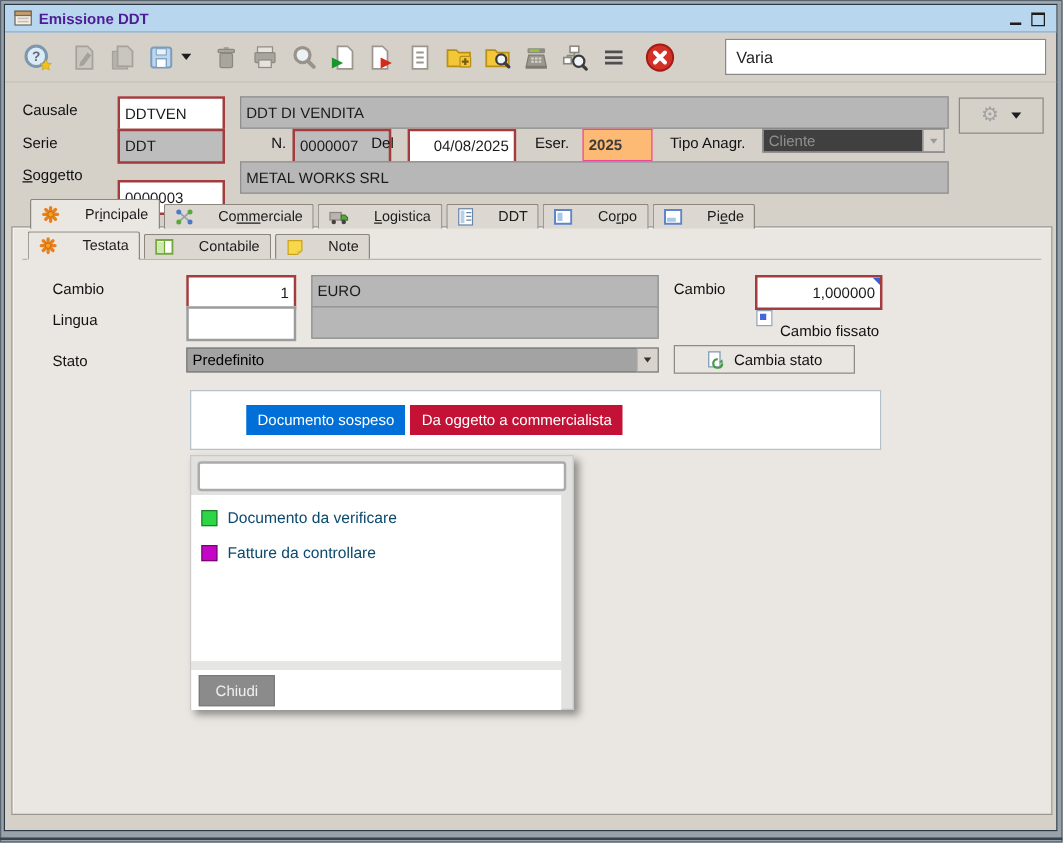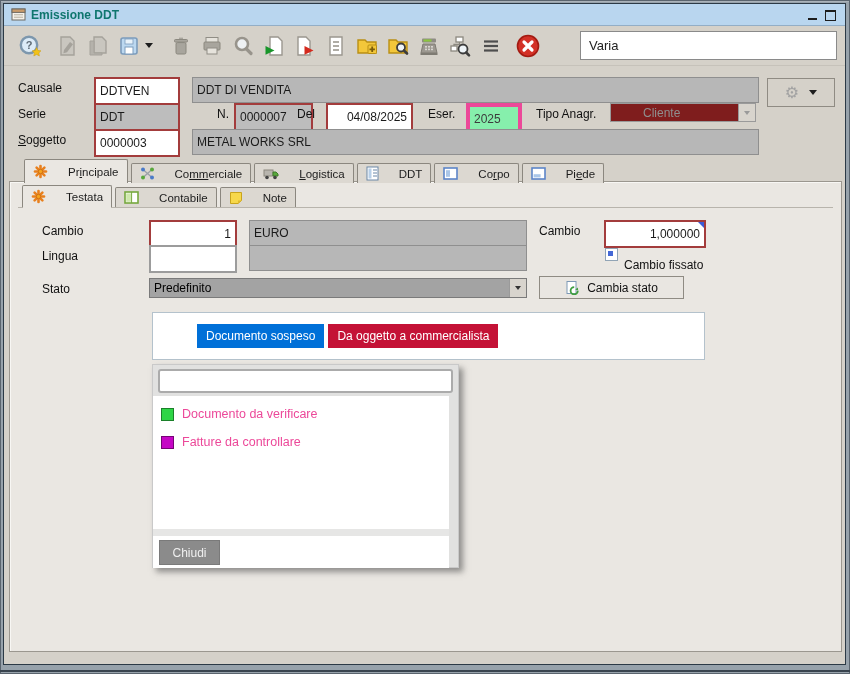--- a/index.html
+++ b/index.html
@@ -6,21 +6,21 @@
     font-family:"Liberation Sans",sans-serif;background:#6e7a85;}
   *{box-sizing:border-box;}
   .frame{position:relative;width:850px;height:674px;background:#97a2ab;
     box-shadow:inset 0 0 0 1px #5a646e, inset 0 2px 0 #aab2b9;}
   .frame::after{content:"";position:absolute;left:0;right:0;bottom:2px;height:2px;background:#39444f;}
   .win{position:absolute;left:3px;top:3px;right:4px;bottom:9px;background:#d5d1c9;
     border:1px solid #2c3a46;}
   
   .titlebar{height:22px;background:#b9d6ef;border-bottom:1px solid #93aec6;
     display:flex;align-items:center;padding:0 7px;}
-  .title{font-weight:bold;font-size:12px;color:#0f766e;margin-left:5px;}
+  .title{font-weight:bold;font-size:12px;color:#4c1d95;margin-left:5px;}
   .wbtns{margin-left:auto;display:flex;align-items:flex-end;gap:7px;padding-right:2px;}
   .minbtn{width:10px;height:12px;position:relative;cursor:pointer;}
   .minbtn::after{content:"";position:absolute;left:0;bottom:1px;width:9px;height:2px;background:#1d1d1d;}
   .maxbtn{width:11px;height:11px;border:1px solid #1d1d1d;border-top-width:2px;cursor:pointer;background:#b9d6ef;}
   
   .toolbar{height:40px;display:flex;align-items:center;padding-left:10px;position:relative;
     border-bottom:1px solid #c6c2ba;}
   .tbtn{width:31px;height:32px;display:flex;align-items:center;justify-content:center;
     background:none;border:none;padding:0;cursor:pointer;flex:0 0 auto;}
   .tbtn svg{display:block;}
@@ -31,32 +31,32 @@
   .varia{position:absolute;right:8px;top:5px;width:257px;height:29px;background:#fff;
     border:1px solid #8a8a8a;font-size:13px;color:#222;display:flex;align-items:center;padding-left:8px;}
   
   .header{position:relative;height:90px;}
   .lbl{position:absolute;font-size:12px;color:#111;white-space:nowrap;}
   .fld{position:absolute;height:19px;font-size:12px;color:#1a1a1a;display:flex;align-items:center;
     padding:12px 4px;white-space:nowrap;overflow:hidden;}
   .w-red{background:#fff;border:2px solid #a33c3c;}
   .g-red{background:#bdbdbd;border:2px solid #a33c3c;}
   .g-ro{background:#b7b7b7;border:1px solid #8f8f8f;}
-  .g-pl{background:#86efac;border:4px solid #ec4899;color:#3c3c3c;}
+  .g-pl{background:#fdba74;border:1px solid #ec4899;color:#3c3c3c;font-weight:bold;}
   .w-pl{background:#fff;border:2px solid #9c9c9c;}
   .r-al{justify-content:flex-end;}
   .u{text-decoration:underline;}
   .gearbtn{position:absolute;right:10px;top:12px;width:68px;height:29px;border:1px solid #8f8b83;
     background:#d5d1c9;display:flex;align-items:center;justify-content:center;gap:9px;cursor:pointer;}
   .gear-glyph{font-size:16px;color:#a2a2a2;line-height:1;}
   .combo{position:absolute;height:19px;display:flex;align-items:center;font-size:12px;}
   .combo .cval{flex:1;height:100%;display:flex;align-items:center;padding-left:4px;overflow:hidden;}
   .combo .carw{width:17px;height:100%;display:flex;align-items:center;justify-content:center;border-left:1px solid #9a9a9a;}
   .tri-dn{width:0;height:0;border-left:3.5px solid transparent;border-right:3.5px solid transparent;border-top:4.5px solid #333;}
-  .combo.dis{background:#7f1d1d;border:1px solid #9a9a9a;color:#8f8f8f;padding-left:28px;}
+  .combo.dis{background:#404040;border:1px solid #9a9a9a;color:#8f8f8f;}
   .combo.dis .carw{background:#d8d4cd;} .combo.dis .tri-dn{border-top-color:#9a9a9a;}
   
   .panel{position:absolute;left:5px;top:177px;width:833px;height:471px;background:#eae7e2;
     border:1px solid #9b978f;box-shadow:inset 1px 1px 0 #f8f7f4;}
   .tabrow1{position:absolute;top:-23px;left:14px;display:flex;align-items:flex-end;gap:3px;z-index:3;}
   .tab{height:20px;background:#dcd8d1;border:1px solid #8b877f;border-bottom:none;
     display:flex;align-items:center;gap:20px;padding:0 8px;font-size:11.5px;color:#1c1c1c;
     border-radius:2px 2px 0 0;cursor:pointer;white-space:nowrap;}
   .tab.active{height:24px;background:#eae7e2;position:relative;z-index:4;
     box-shadow:0 2px 0 0 #eae7e2;font-weight:normal;}
@@ -75,21 +75,21 @@
     padding:0 7px;gap:4px;}
   .badge{display:inline-flex;align-items:center;height:24px;padding:0 9px;color:#fff;font-size:12px;
     white-space:nowrap;cursor:pointer;}
   
   .popup{position:absolute;background:#e1e1e0;border:1px solid #c9c9c9;
     box-shadow:4px 4px 6px rgba(70,70,70,.55);}
   .popup-top{height:31px;display:flex;align-items:center;padding:0 5px;}
   .popup-search{flex:1;height:24px;border:2px solid #ababab;border-radius:3px;background:#fff;
     font-size:12px;padding:0 5px;font-family:"Liberation Sans",sans-serif;outline:none;}
   .popup-list{height:133px;background:#fff;margin-right:9px;padding:11px 9px 0 8px;}
-  .pitem{display:flex;align-items:center;gap:8px;font-size:12.5px;color:#ec4899;margin-bottom:14px;cursor:pointer;}
+  .pitem{display:flex;align-items:center;gap:8px;font-size:12.5px;color:#0c4a6e;margin-bottom:14px;cursor:pointer;}
   .sq{width:13px;height:13px;border:1px solid rgba(0,0,0,.4);flex:0 0 auto;}
   .popup-sep{height:7px;background:#e6e6e5;margin-right:9px;}
   .popup-bottom{height:32px;background:#fff;margin-right:9px;position:relative;}
   .closebtn{position:absolute;left:6px;top:4px;width:61px;height:25px;background:#8b8b8b;
     border:1px solid #7a7a7a;color:#efefef;font-size:12px;display:flex;align-items:center;
     justify-content:center;cursor:pointer;}
 </style>
 </head>
 <body>
 
@@ -260,21 +260,21 @@
     <div class="fld g-pl" style="left:462px;top:37px;width:56px;">2025</div>
     <span class="lbl" style="left:532px;top:41px;">Tipo Anagr.</span>
     <div class="combo dis" style="left:606px;top:37px;width:146px;">
       <span class="cval">Cliente</span>
       <span class="carw">
             <span class="tri-dn"></span>
           </span>
     </div>
 
     <span class="lbl" style="left:14px;top:67px;"><span class="u">S</span><span>oggetto</span></span>
-    <div class="fld w-red" style="left:90px;top:63px;width:86px;">0000003</div>
+    <div class="fld w-red" style="left:90px;top:78px;width:86px;">0000003</div>
     <div class="fld g-ro" style="left:188px;top:63px;width:567px;">METAL WORKS SRL</div>
   </div>
 
   <div class="panel">
 
     <div class="tabrow1">
       <div class="tab active">
         <svg width="15" height="15" viewBox="0 0 15 15">
           <g stroke="#e8801e" stroke-width="2.6" stroke-linecap="round">
             <line x1="7.5" y1="2" x2="7.5" y2="13"></line>

